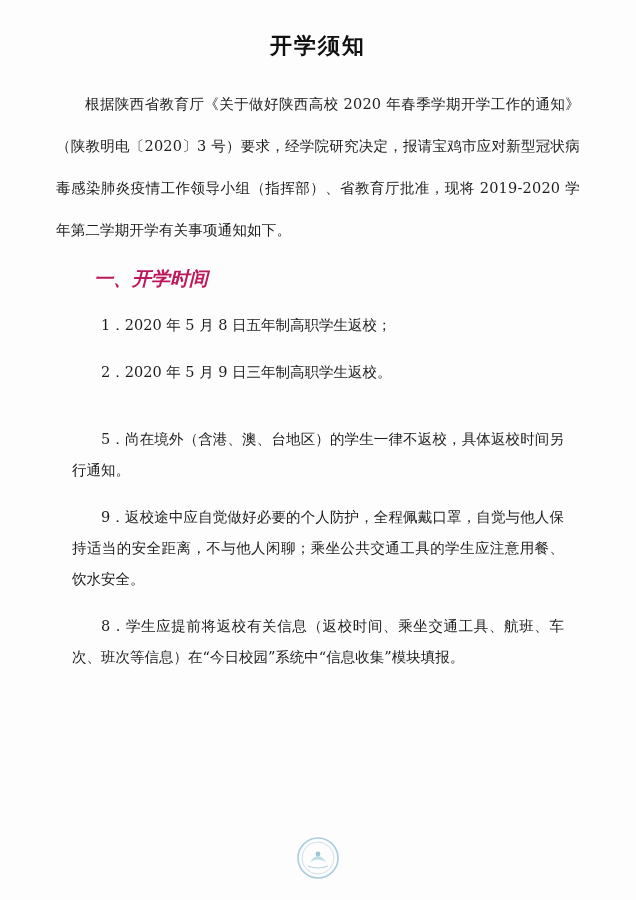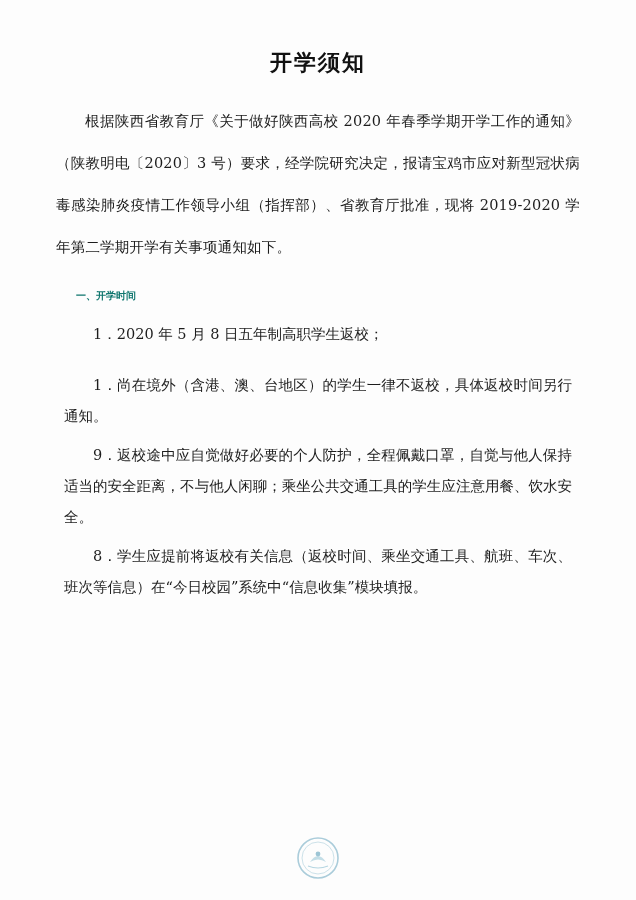--- a/index.html
+++ b/index.html
@@ -12,21 +12,21 @@
     background: #ffffff;
     font-family: "DejaVu Serif", "Liberation Serif", serif;
     color: #1a1a1a;
     overflow: hidden;
   }
   .page {
     position: relative;
     width: 636px;
     height: 900px;
     box-sizing: border-box;
-    padding: 40px 56px 0 56px;
+    padding: 23px 56px 0 56px;
     background: #fdfdfd;
   }
   .doc-title {
     text-align: center;
     font-size: 22px;
     font-weight: bold;
     letter-spacing: 2px;
     margin: 8px 0 22px 0;
     color: #111;
     font-family: "DejaVu Serif", "Liberation Serif", serif;
@@ -37,34 +37,35 @@
     text-align: justify;
     text-justify: inter-ideograph;
     margin: 0 0 2px 0;
     letter-spacing: 0.2px;
     color: #1d1d1d;
   }
   .indent {
     text-indent: 2em;
   }
   .heading {
-    font-size: 10px;
+    font-size: 19px;
     line-height: 31px;
     font-weight: bold;
     text-indent: 2em;
     margin: 6px 0 2px 0;
-    color: #0f766e;
+    color: #be185d;
+    font-style: italic;
   }
   .item {
     font-size: 14.5px;
     line-height: 31px;
     text-indent: 2em;
     text-align: justify;
     text-justify: inter-ideograph;
-    margin: 8px;
+    margin: 16px;
     color: #1d1d1d;
   }
   .spacer-sm { height: 4px; }
   .seal {
     position: absolute;
     left: 50%;
     bottom: 20px;
     transform: translateX(-50%);
     width: 44px;
     height: 44px;
@@ -79,26 +80,27 @@
 
   <h1 class="doc-title">开学须知</h1>
 
   <p class="para indent">根据陕西省教育厅《关于做好陕西高校 2020 年春季学期开学工作的通知》（陕教明电〔2020〕3 号）要求，经学院研究决定，报请宝鸡市应对新型冠状病毒感染肺炎疫情工作领导小组（指挥部）、省教育厅批准，现将 2019-2020 学年第二学期开学有关事项通知如下。</p>
 
   <div class="spacer-sm"></div>
 
   <div>
     <p class="heading">一、开学时间</p>
     <p class="item">1．2020 年 5 月 8 日五年制高职学生返校；</p>
+    <p class="item">2．2020 年 5 月 9 日三年制高职学生返校。</p>
   </div>
 
   <div class="spacer-sm"></div>
 
   <div>
-    <p class="item">1．尚在境外（含港、澳、台地区）的学生一律不返校，具体返校时间另行通知。</p>
+    <p class="item">5．尚在境外（含港、澳、台地区）的学生一律不返校，具体返校时间另行通知。</p>
     <p class="item">9．返校途中应自觉做好必要的个人防护，全程佩戴口罩，自觉与他人保持适当的安全距离，不与他人闲聊；乘坐公共交通工具的学生应注意用餐、饮水安全。</p>
     <p class="item">8．学生应提前将返校有关信息（返校时间、乘坐交通工具、航班、车次、班次等信息）在“今日校园”系统中“信息收集”模块填报。</p>
   </div>
 
   <div class="spacer-sm"></div>
 
 
   <div class="seal">
     <svg width="44" height="44" viewBox="0 0 44 44" xmlns="http://www.w3.org/2000/svg">
       <circle cx="22" cy="22" r="20" fill="none" stroke="#7fb3c8" stroke-width="1.6"></circle>

